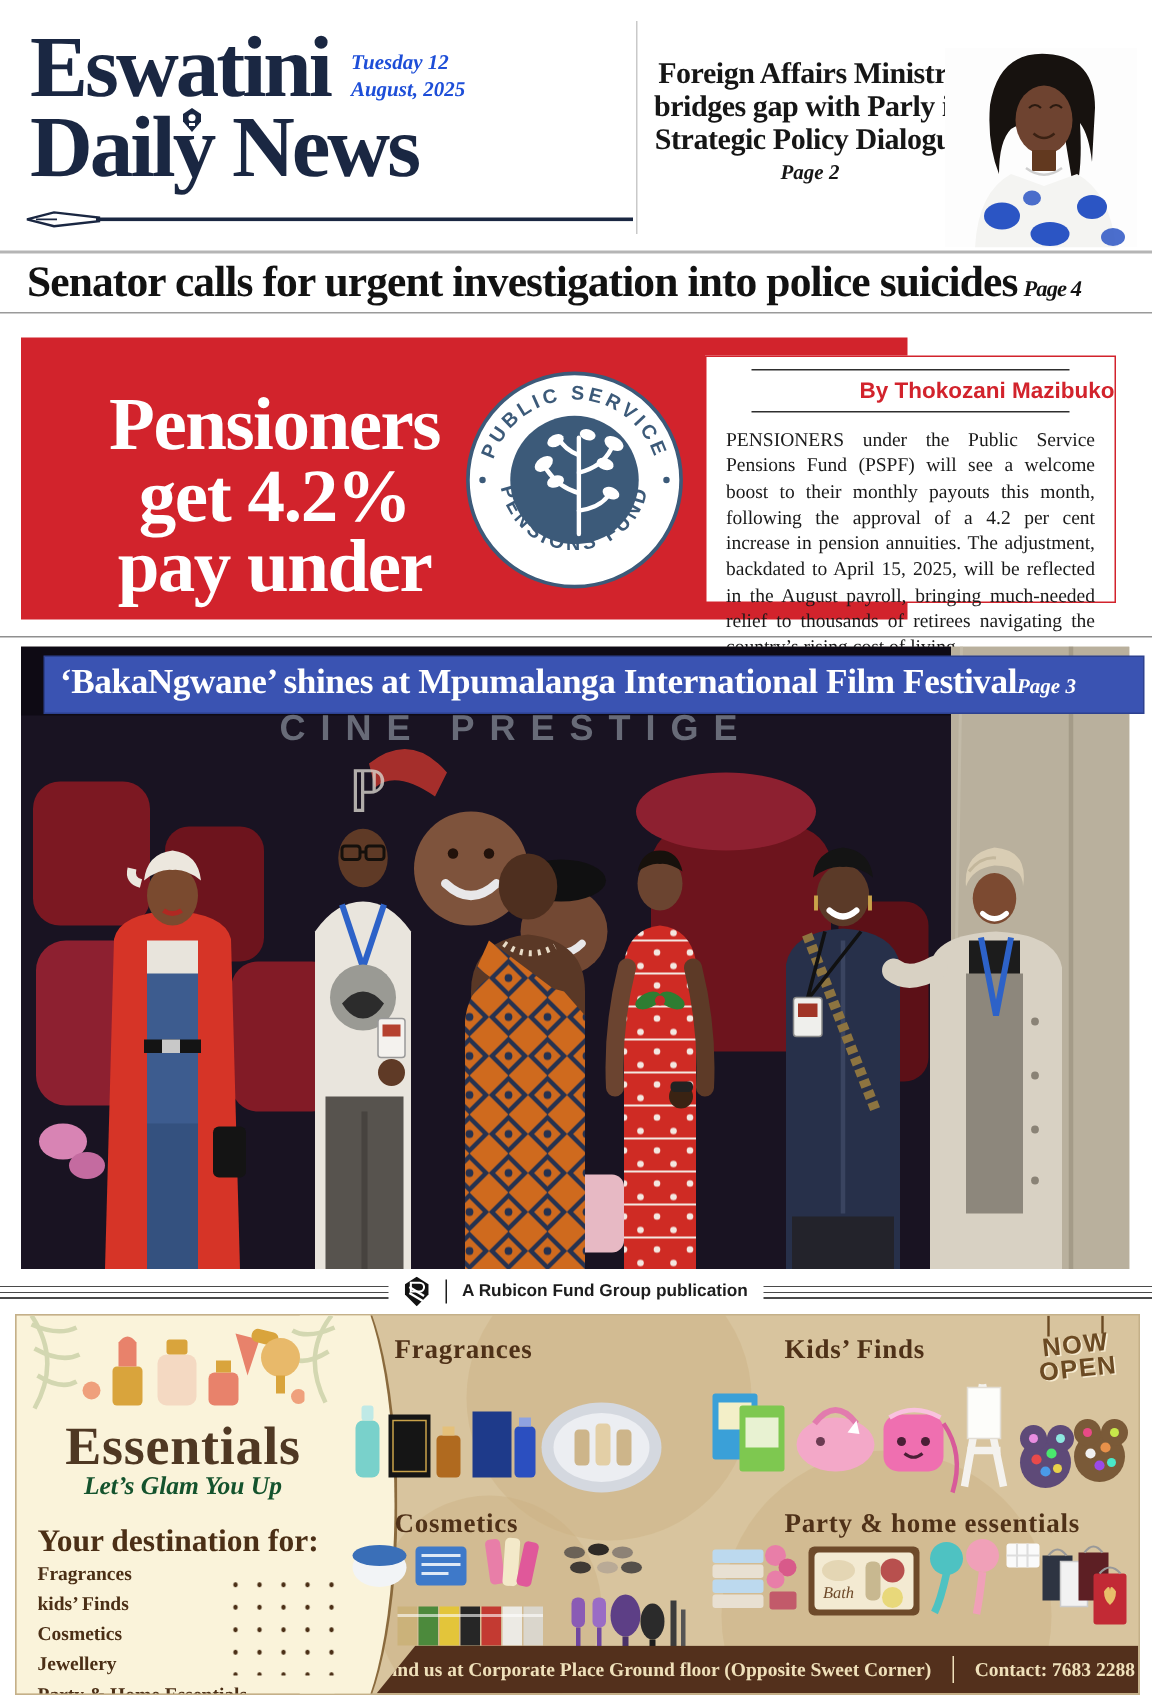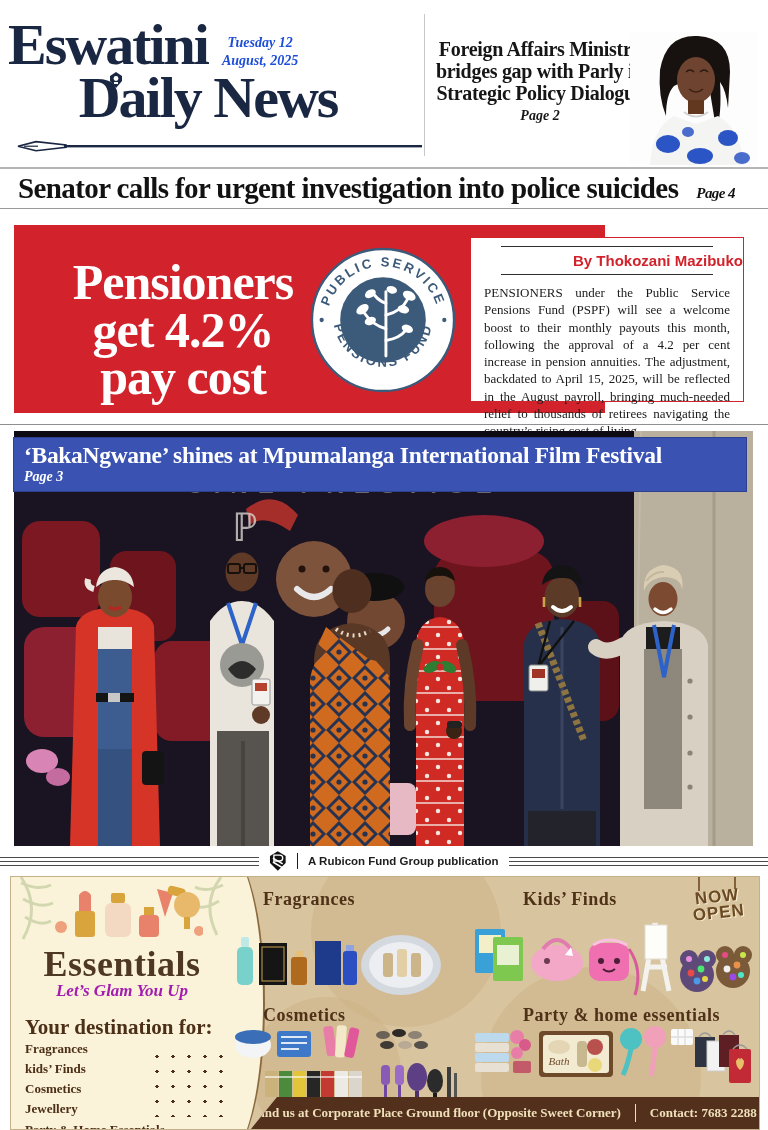--- a/index.html
+++ b/index.html
@@ -13,21 +13,21 @@
   .mast-divider{width:1px;background:#c9c9c9;}
   .rule-light{height:2px;background:#b5b5b5;}
   .rule-thin{height:1px;background:#9a9a9a;}
 
   
   .teaser-headline{font-weight:700;font-size:20px;line-height:1.1;color:#161616;text-align:center;letter-spacing:-0.3px;}
   .teaser-page{font-weight:700;font-style:italic;font-size:14px;color:#161616;text-align:center;margin-top:4px;}
 
   
   .topstory{font-weight:700;font-size:29px;letter-spacing:-0.6px;color:#121212;white-space:nowrap;}
-  .topstory .pg{font-size:15px;font-style:italic;margin-left:18px;}
+  .topstory .pg{font-size:15px;font-style:italic;margin-left:4px;}
 
   
   .red-banner{background:#d2232c;}
   .lead-headline{color:#fff;font-weight:700;font-size:50px;line-height:.95;letter-spacing:-1px;text-align:center;}
   .story-box{background:#fff;border:1.5px solid #d2232c;}
   .byline-line{border-top:1.5px solid #2e2e2e;width:78%;margin:0 auto;}
   .byline{font-family:"Liberation Sans",sans-serif;font-weight:700;font-size:15px;color:#d2232c;text-align:right;padding:5px 0;}
   .story-body{font-size:13px;line-height:1.33;color:#1a1a1a;text-align:justify;padding:9px 13px 4px 13px;}
   .see-full{display:flex;align-items:center;justify-content:center;gap:6px;margin-top:2px;}
   .see-full .sq{width:9px;height:9px;background:#c2252c;}
@@ -44,37 +44,37 @@
   .pub-text{font-family:"Liberation Sans",sans-serif;font-weight:700;font-size:11.5px;color:#1d1d1d;white-space:nowrap;}
   .pub-sep{width:1px;height:16px;background:#1d1d1d;}
 
   
   .ad{background:#d8c49e;border:1px solid #c4b089;overflow:hidden;}
   .ad-left{background:#faf3da;}
   .ad-left-bulge{background:#faf3da;border-radius:50%;border-right:2px solid #8a6a3d;}
   .ad-circle{border-radius:50%;background:#cdb283;opacity:.45;}
   .ad-header{font-weight:700;font-size:18px;color:#4f3118;letter-spacing:.5px;white-space:nowrap;}
   .ess-title{font-weight:700;font-size:36px;color:#4f3823;letter-spacing:.5px;}
-  .ess-tag{font-style:italic;font-weight:700;font-size:17px;color:#a21caf;}
+  .ess-tag{font-style:italic;font-weight:700;font-size:17px;color:#14532d;}
   .dest-title{font-weight:700;font-size:21px;color:#4b2f16;}
   .dest-item{font-weight:700;font-size:13px;color:#4b2f16;line-height:1.55;}
   .dot-grid{background-image:radial-gradient(circle,#4b2f16 1.5px,transparent 1.7px);background-size:16px 15px;}
   .now-open{font-family:"Liberation Sans",sans-serif;font-weight:700;font-size:17px;line-height:.95;color:#6b4a23;
             transform:rotate(-6deg);text-align:center;letter-spacing:1px;text-shadow:1px 1px 0 #f7ecd2;}
   .ad-strip{background:#53301c;clip-path:polygon(26px 0,100% 0,100% 100%,0 100%);
             display:flex;align-items:center;justify-content:center;gap:14px;}
   .ad-strip .loc,.ad-strip .contact{font-weight:700;font-size:13px;color:#efe0ba;white-space:nowrap;}
   .ad-strip .sep{width:1px;height:18px;background:#efe0ba;}
 </style>
 </head>
 <body>
 
 <div id="page">
 
-  <div class="abs" style="left:8px;top:18px;width:400px;text-align:center;">
+  <div class="abs" style="left:20px;top:18px;width:400px;">
     <div style="display:flex;align-items:flex-start;gap:14px;">
       <div class="masthead-title">Eswatini</div>
       <div class="masthead-date" style="margin-top:16px;">
         <div>Tuesday 12</div>
         <div>August, 2025</div>
       </div>
     </div>
     <div class="masthead-title" style="position:relative;">
       <span>Daily News</span>
       
@@ -120,21 +120,21 @@
   <div class="rule-light abs" style="left:0;top:167px;width:768px;"></div>
   <div class="topstory abs" style="left:18px;top:172px;">
     <span>Senator calls for urgent investigation into police suicides</span><span class="pg">Page 4</span>
   </div>
   <div class="rule-thin abs" style="left:0;top:208px;width:768px;"></div>
 
   <div class="red-banner abs" style="left:14px;top:225px;width:591px;height:188px;">
     <div class="abs" style="left:4px;top:34px;width:330px;">
       <div class="lead-headline">Pensioners</div>
       <div class="lead-headline">get 4.2%</div>
-      <div class="lead-headline">pay cost</div>
+      <div class="lead-headline">pay under</div>
     </div>
 
     <svg class="abs" style="left:296px;top:22px;" width="146" height="146" viewBox="0 0 150 150">
       <circle cx="75" cy="75" r="73" fill="#ffffff" stroke="#3c5a79" stroke-width="2.5"></circle>
       <defs>
         <path id="arcTop" d="M 17 78 A 58 58 0 0 1 133 78"></path>
         <path id="arcBot" d="M 24 72 A 51 51 0 0 0 126 72"></path>
       </defs>
       <text font-family="Liberation Sans, sans-serif" font-size="13.5" font-weight="700" fill="#3c5a79" letter-spacing="2.5">
         <textPath href="#arcTop" startOffset="50%" text-anchor="middle">PUBLIC SERVICE</textPath>
@@ -314,21 +314,21 @@
         <circle cx="676" cy="322" r="2.6" fill="#8a8376"></circle>
           <circle cx="676" cy="356" r="2.6" fill="#8a8376"></circle>
         <ellipse cx="649" cy="168" rx="14.5" ry="17" fill="#7c4a31"></ellipse>
         <path d="M630 160 Q628 138 649 134 Q672 136 668 160 Q668 146 649 146 Q634 148 630 160 Z" fill="#d9cdb4"></path>
         <path d="M632 150 q8 -10 18 -9" stroke="#c3b79c" stroke-width="2" fill="none"></path>
         <path d="M641 178 q8 7 16 0" stroke="#fff" stroke-width="3.4" fill="none" stroke-linecap="round"></path>
       </g>
     </svg>
 
     
-    <div class="blue-bar abs" style="left:0;top:7px;width:712px;flex-direction:column;">
+    <div class="blue-bar abs" style="left:16px;top:7px;width:712px;">
       <span class="hl">‘BakaNgwane’ shines at Mpumalanga International Film Festival</span>
       <span class="pg">Page 3</span>
     </div>
   </div>
 
   <div class="pub-strip abs" style="left:0;top:850px;width:768px;height:22px;">
     <div class="pub-lines"></div>
     <svg width="18" height="20" viewBox="0 0 18 20">
       <path d="M9 0 L17 5 V12 L9 20 L1 12 V5 Z" fill="#121212"></path>
       <path d="M4 7 L14 13 M4 11 L14 17" stroke="#fff" stroke-width="1.6"></path>

